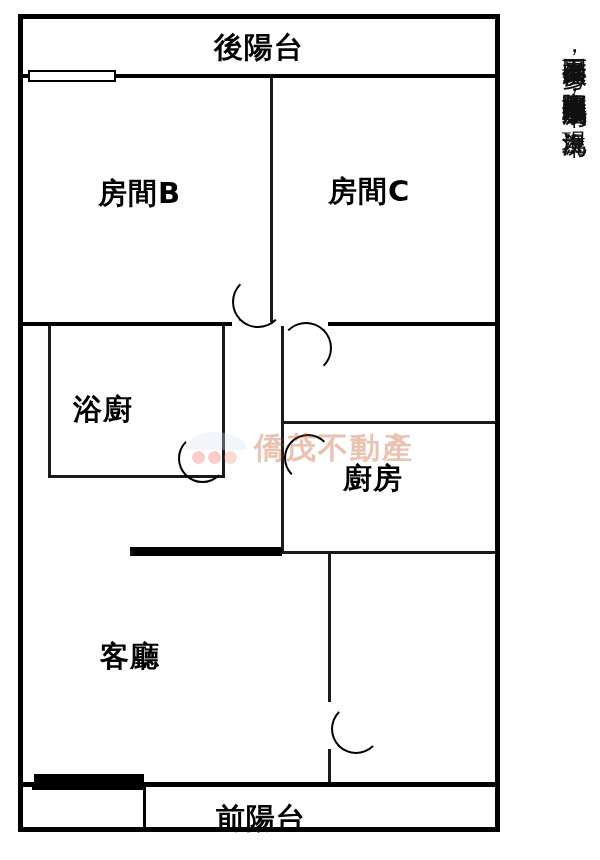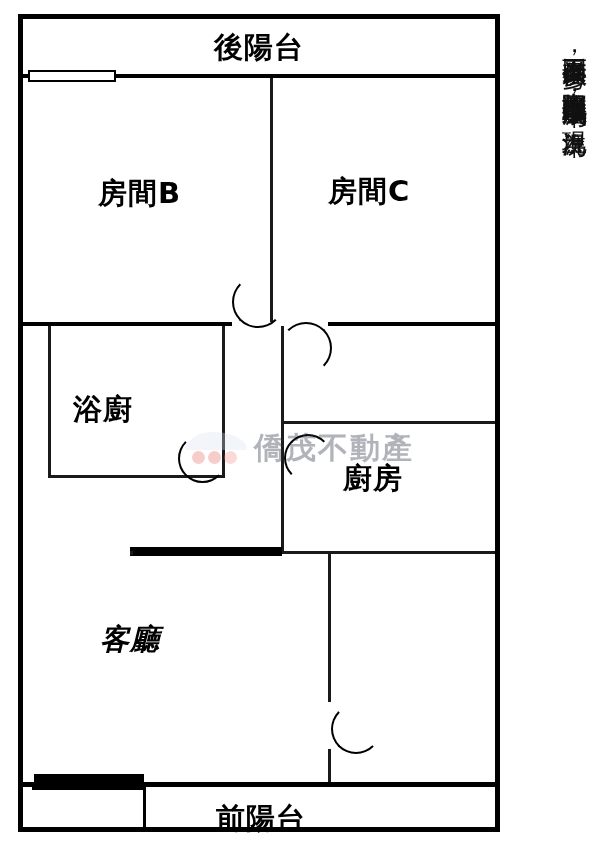--- a/index.html
+++ b/index.html
@@ -92,21 +92,21 @@
     width: 13px; height: 13px;
     border-radius: 50%;
     background: #e8655f;
   }
   .wm-dot.d1 { left: 6px; }
   .wm-dot.d2 { left: 22px; }
   .wm-dot.d3 { left: 38px; background: #f08c86; }
   .wm-text {
     font-size: 30px;
     font-weight: bold;
-    color: #0f172a;
+    color: #c2410c;
     letter-spacing: 2px;
     text-shadow: 0 0 1px #c9d9ea;
   }
 
   
   .side-note {
     position: absolute;
     right: 12px;
     top: 38px;
     width: 64px;
@@ -166,21 +166,21 @@
     <div class="arc" style="left:266px; top:420px; width:44px; height:44px;
                 border-color:transparent; border-left-color:#000; border-top-color:#000;"></div>
 
     <div class="wall thin" style="left:263px; top:410px; width:3px; height:130px;"></div>
     <div class="wall thin" style="left:263px; top:537px; width:214px; height:3px;"></div>
     <div class="room-label rl-28" style="left:325px; top:445px;">廚房</div>
 
     <div class="wall" style="left:112px; top:533px; width:152px; height:9px;"></div>
     <div class="wall thin" style="left:112px; top:537px; width:3px; height:4px;"></div>
 
-    <div class="room-label rl-28" style="left:82px; top:606px;font-style:italic;">客廳</div>
+    <div class="room-label rl-28" style="left:82px; top:623px;">客廳</div>
 
     <div class="wall thin" style="left:310px; top:540px; width:3px; height:148px;"></div>
     <div class="wall thin" style="left:310px; top:735px; width:3px; height:36px;"></div>
     <div class="arc" style="left:313px; top:690px; width:46px; height:46px;
                 border-color:transparent; border-left-color:#000; border-bottom-color:#000;"></div>
 
     <div class="wall" style="left:0; top:768px; width:482px; height:5px;"></div>
     <div class="room-label rl-28" style="left:198px; top:785px;">前陽台</div>
 
     <div class="wall" style="left:14px; top:773px; width:114px; height:3px;"></div>

